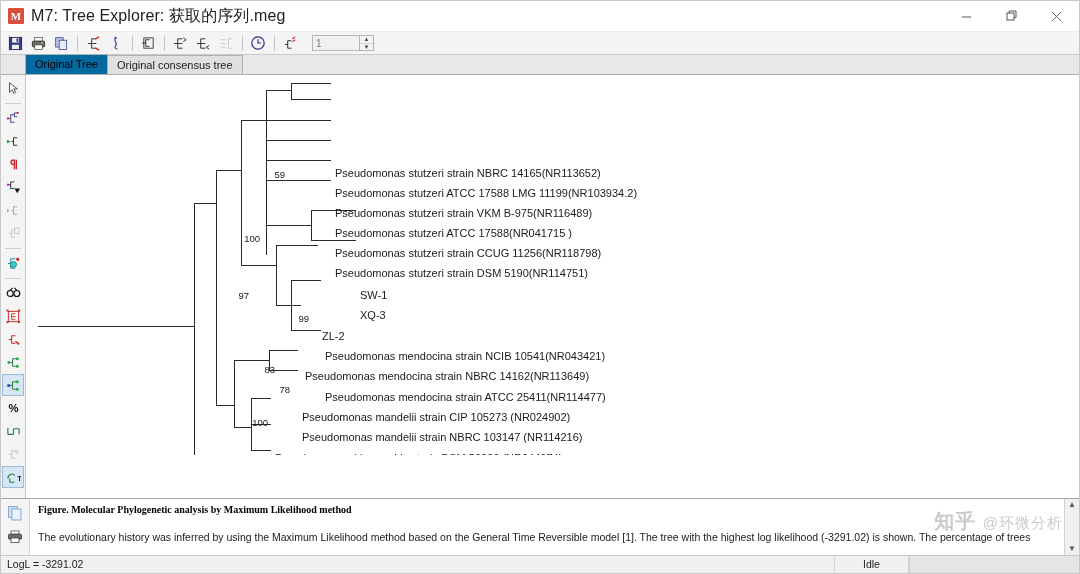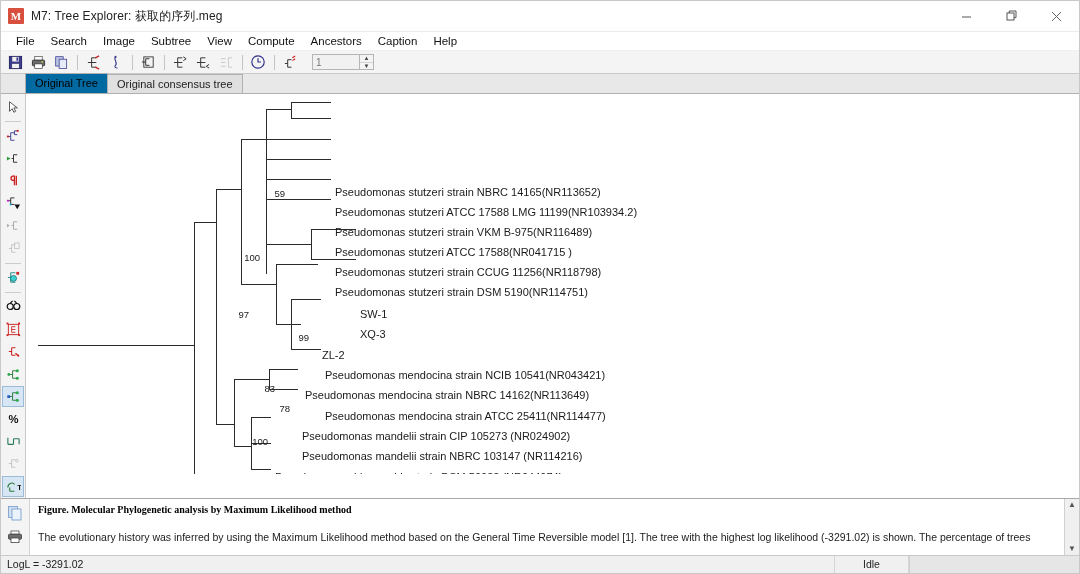--- a/index.html
+++ b/index.html
@@ -12,21 +12,21 @@
   }
   .app{position:relative;width:1080px;height:574px;display:flex;flex-direction:column;
        border:1px solid #c8c8c8;box-sizing:border-box;background:#fff;}
 
   
   .titlebar{height:30px;min-height:30px;display:flex;align-items:center;background:#ffffff;
             border-bottom:1px solid #eceaea;position:relative;}
   .app-icon{width:16px;height:16px;margin-left:7px;margin-right:7px;background:#d94f3d;
             color:#fff;font-size:11px;font-weight:bold;line-height:16px;text-align:center;
             border-radius:1px;font-family:"Liberation Serif",serif;}
-  .title-text{font-size:12px;color:#222;letter-spacing:0.1px;}
+  .title-text{font-size:16px;color:#222;letter-spacing:0.1px;}
   .win-btns{position:absolute;right:0;top:0;height:30px;display:flex;}
   .win-btn{width:45px;height:30px;display:flex;align-items:center;justify-content:center;
            color:#555;font-size:12px;}
   .win-btn svg{display:block;}
 
   
   .menubar{height:18px;min-height:18px;display:flex;align-items:center;background:#fff;
            padding-left:7px;border-bottom:1px solid #f0f0f0;}
   .menu-item{font-size:11.5px;color:#111;padding:1px 8px;cursor:default;white-space:nowrap;}
 
@@ -127,31 +127,20 @@
       </div>
       <div class="win-btn close">
         <svg width="11" height="11" viewBox="0 0 11 11">
           <line x1="1" y1="1" x2="10" y2="10" stroke="#666" stroke-width="1"></line>
           <line x1="10" y1="1" x2="1" y2="10" stroke="#666" stroke-width="1"></line>
         </svg>
       </div>
     </div>
   </div>
 
-  <div class="menubar">
-    <div class="menu-item">File</div>
-    <div class="menu-item">Search</div>
-    <div class="menu-item">Image</div>
-    <div class="menu-item">Subtree</div>
-    <div class="menu-item">View</div>
-    <div class="menu-item">Compute</div>
-    <div class="menu-item">Ancestors</div>
-    <div class="menu-item">Caption</div>
-    <div class="menu-item">Help</div>
-  </div>
 
   <div class="toolbar">
     <div class="tbtn">
       <svg width="15" height="15" viewBox="0 0 16 16">
         <rect x="1.5" y="1.5" width="13" height="13" fill="#3b3b8f" stroke="#23235e"></rect>
         <rect x="4.5" y="2" width="7" height="5" fill="#f0f0f0"></rect>
         <rect x="9" y="2.6" width="1.8" height="3.6" fill="#3b3b8f"></rect>
         <rect x="4" y="9" width="8" height="5.2" fill="#f0f0f0" stroke="#23235e" stroke-width="0.6"></rect>
       </svg>
     </div>
@@ -471,20 +460,24 @@
       </div>
     </div>
     <div class="caption-text">
       <div class="cap-title">Figure. Molecular Phylogenetic analysis by Maximum Likelihood method</div>
       <div class="cap-body">The evolutionary history was inferred by using the Maximum Likelihood method based on the General Time Reversible model [1]. The tree with the highest log likelihood (-3291.02) is shown. The percentage of trees</div>
     </div>
     <div class="cap-scroll">
       <div class="cap-arrow">▲</div>
       <div class="cap-arrow">▼</div>
     </div>
+    <div class="watermark">
+      <span>知乎</span>
+      <span class="wm-small">@环微分析</span>
+    </div>
   </div>
 
   <div class="statusbar">
     <div class="st-main">LogL = -3291.02</div>
     <div class="st-idle">Idle</div>
     <div class="st-tail"></div>
   </div>
 
 </div>
 

